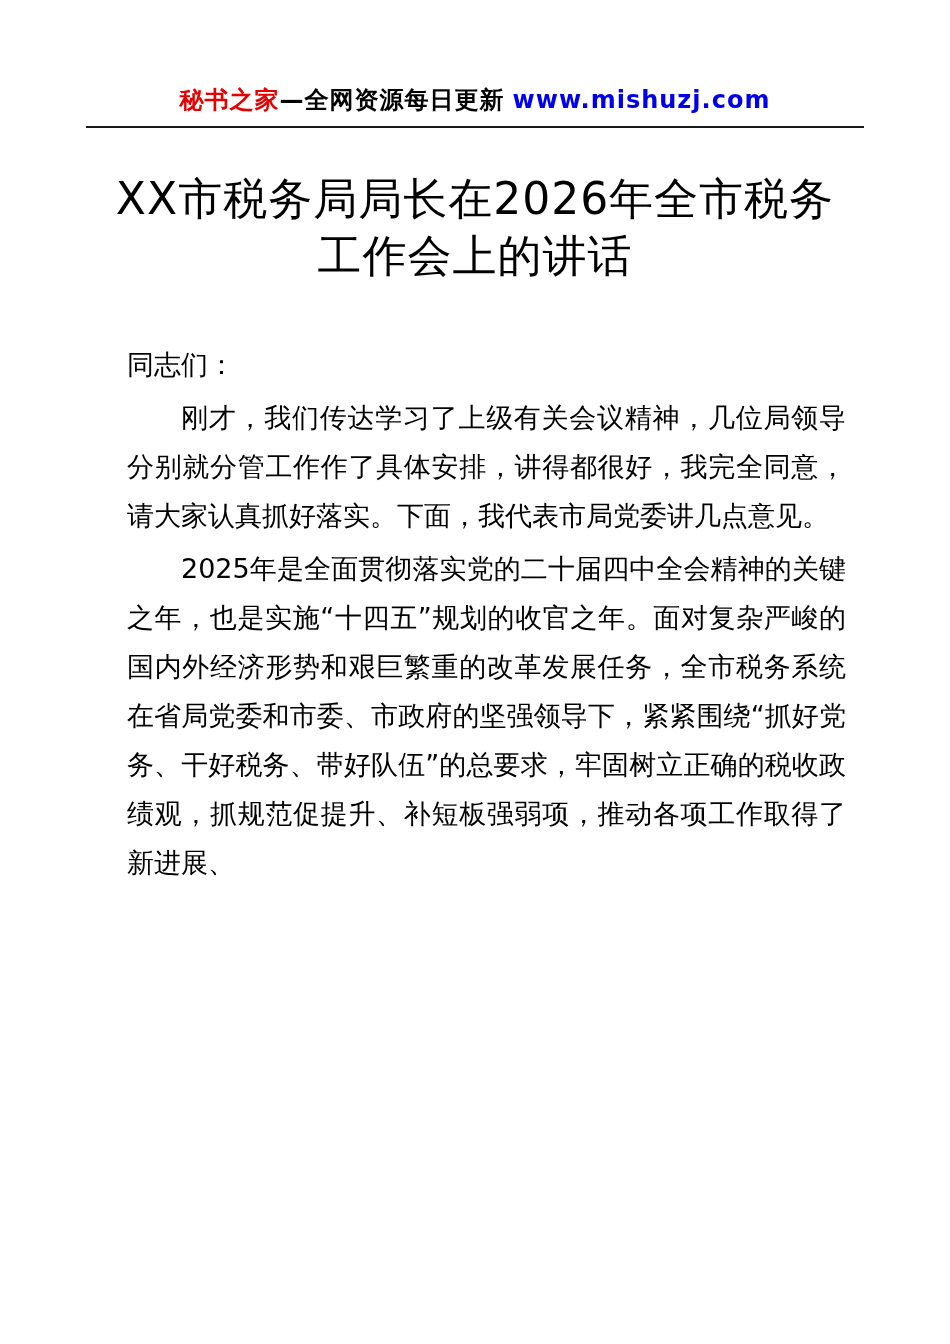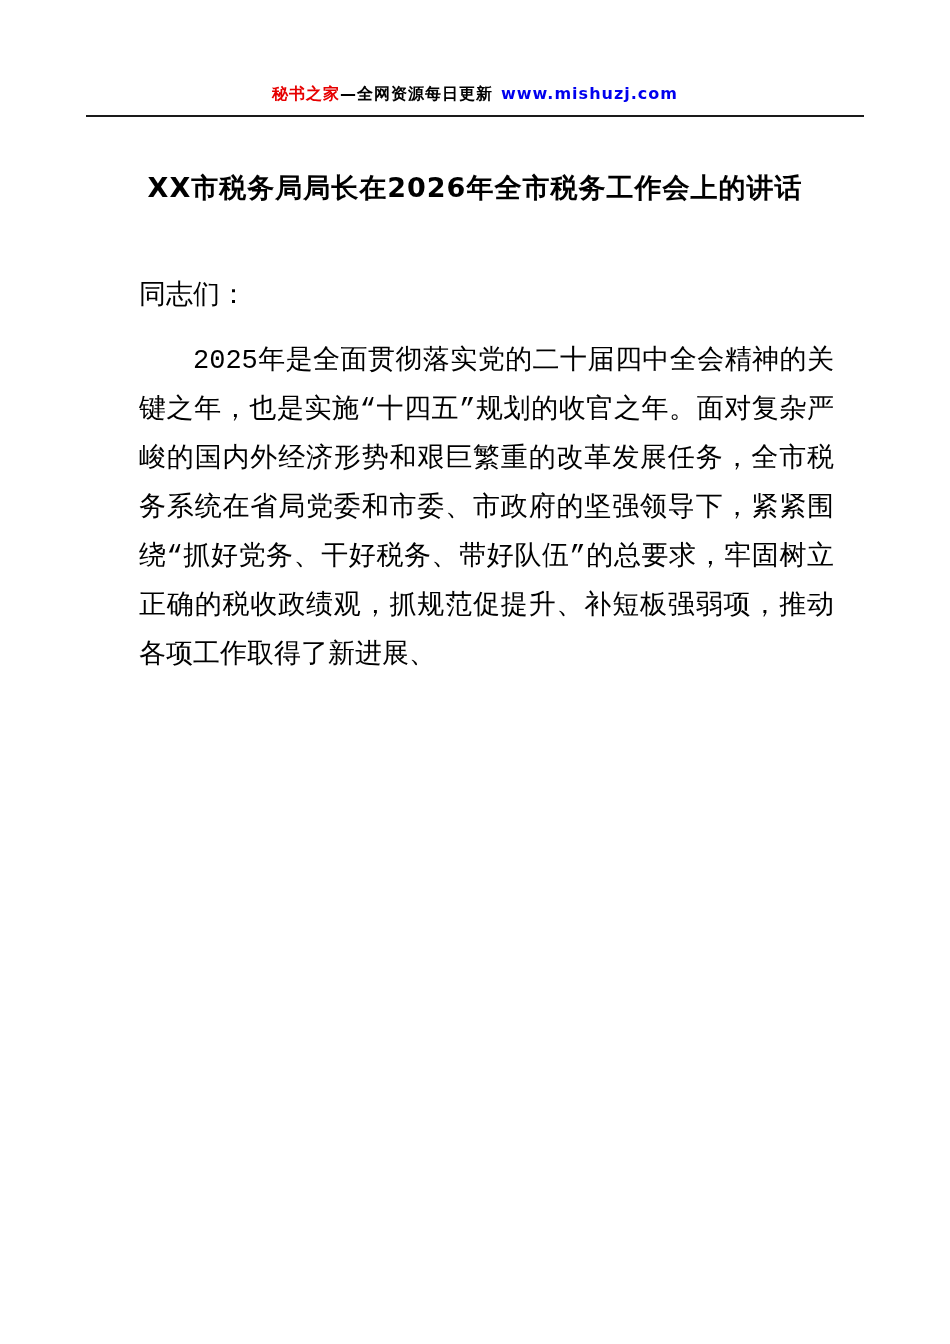--- a/index.html
+++ b/index.html
@@ -16,58 +16,57 @@
     box-sizing: border-box;
     font-family: "DejaVu Sans", sans-serif;
     color: #000000;
     overflow: hidden;
   }
   .header {
     margin: 0 86px;
     padding-top: 84px;
     padding-bottom: 10px;
     text-align: center;
-    font-size: 16px;
+    font-size: 24px;
     font-weight: bold;
     border-bottom: 2px solid #1a1a1a;
     letter-spacing: 1px;
     white-space: nowrap;
   }
   .header .brand {
     color: #e60000;
   }
   .header .tagline {
     color: #000000;
   }
   .header .url {
     color: #0000ee;
     text-decoration: none;
     margin-left: 8px;
     cursor: pointer;
   }
   .doc-title {
     margin: 42px 112px 0 112px;
-    font-size: 27px;
+    font-size: 44px;
     line-height: 57px;
-    font-weight: bold;
+    font-weight: normal;
     text-align: center;
     letter-spacing: 1px;
   }
   .doc-body {
     margin-top: 56px;
     padding: 0 100px 0 123px;
     font-size: 27px;
     line-height: 49px;
     text-align: justify;
     text-justify: inter-ideograph;
   }
   .doc-body p {
-    margin: 16px;
+    margin: 4px;
     padding: 0;
-    font-family: Liberation Mono, monospace;
   }
   .para.salutation {
     text-indent: 0;
   }
   .para.body,
   .para.heading {
     text-indent: 2em;
   }
 </style>
 </head>
@@ -77,16 +76,17 @@
 
   <div class="header">
     <span class="brand">秘书之家</span><span class="tagline">—全网资源每日更新</span><a class="url">www.mishuzj.com</a>
   </div>
 
   <h1 class="doc-title">XX市税务局局长在2026年全市税务工作会上的讲话</h1>
 
   <div class="doc-body">
 
   <p class="para salutation">同志们：</p>
+      <p class="para body">刚才，我们传达学习了上级有关会议精神，几位局领导分别就分管工作作了具体安排，讲得都很好，我完全同意，请大家认真抓好落实。下面，我代表市局党委讲几点意见。</p>
       <p class="para body">2025年是全面贯彻落实党的二十届四中全会精神的关键之年，也是实施“十四五”规划的收官之年。面对复杂严峻的国内外经济形势和艰巨繁重的改革发展任务，全市税务系统在省局党委和市委、市政府的坚强领导下，紧紧围绕“抓好党务、干好税务、带好队伍”的总要求，牢固树立正确的税收政绩观，抓规范促提升、补短板强弱项，推动各项工作取得了新进展、</p>
     </div>
 
 </div>
 
 </body></html>

